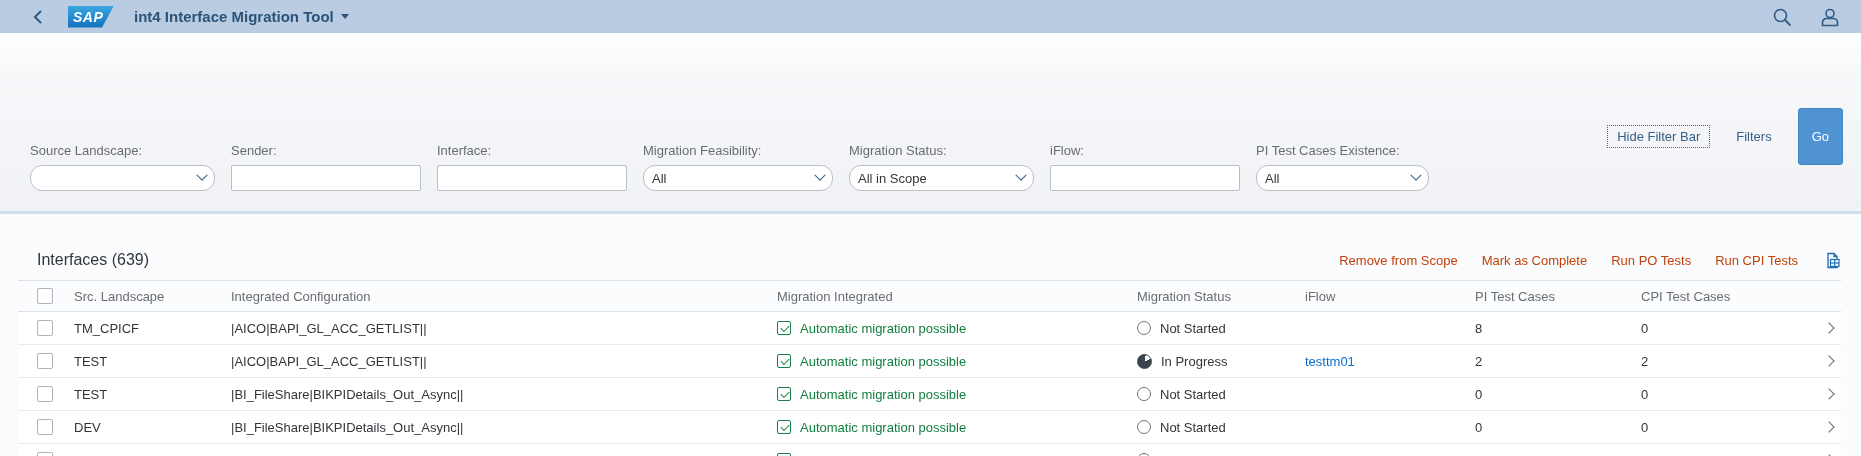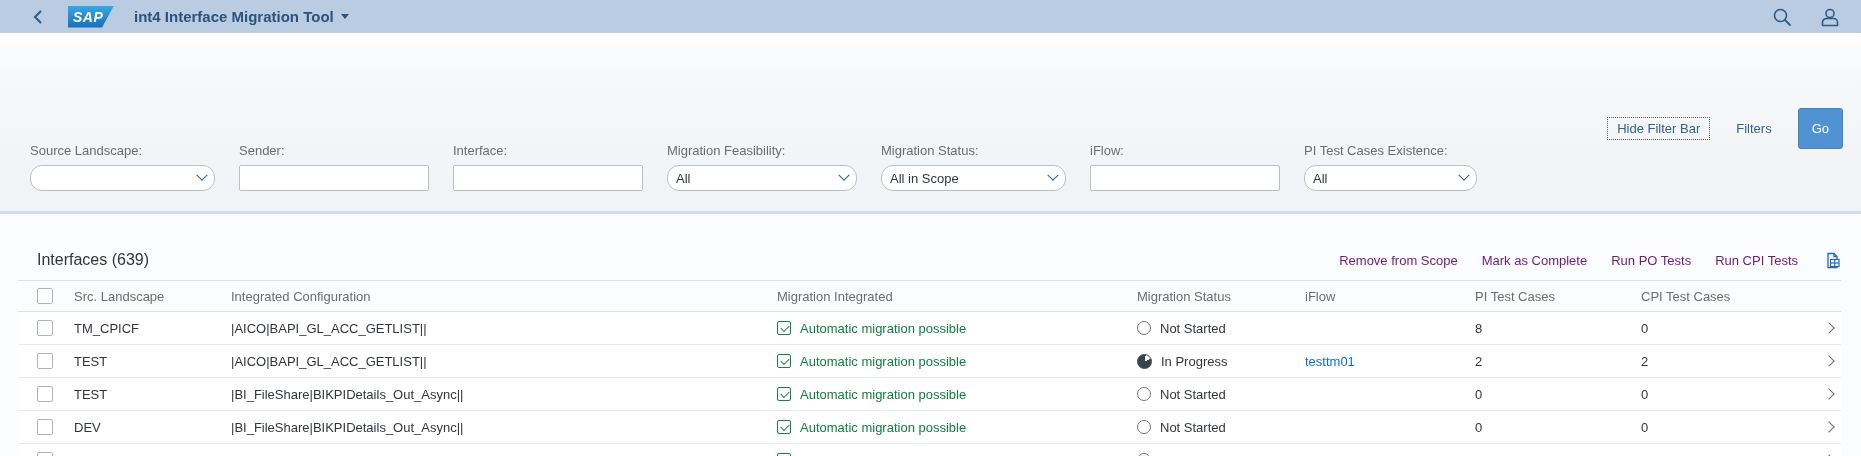--- a/index.html
+++ b/index.html
@@ -23,41 +23,41 @@
 
   
   .header-area { position:absolute; left:0; top:33px; width:1861px; height:178px;
     background:linear-gradient(180deg,#ffffff 0px,#f7f8fa 40px,#f0f2f5 100%); }
   .fb-buttons { position:absolute; top:75px; right:18px; display:flex; align-items:center; gap:21px; }
   .btn-transparent { background:transparent; border:1px dotted #5b6266; color:#34618b;
     font-family:inherit; font-size:13px; padding:3px 9px; cursor:pointer; }
   .btn-text { background:transparent; border:1px solid transparent; color:#34618b;
     font-family:inherit; font-size:13px; padding:3px 4px; cursor:pointer; }
   .btn-go { background:#4f93d3; border:1px solid #4385c4; border-radius:3px; color:#fff;
-    font-family:inherit; font-size:13px; padding:12px 13px; cursor:pointer; }
-  .fb-fields { position:absolute; top:110px; left:30px; display:flex; gap:24px; }
+    font-family:inherit; font-size:13px; padding:20px 13px; cursor:pointer; }
+  .fb-fields { position:absolute; top:110px; left:30px; display:flex; gap:16px; }
   .fb-group { display:flex; flex-direction:column; gap:7px; }
   .fb-label { color:#6a6d70; font-size:13px; }
   .fb-input { height:26px; background:#fff; border:1px solid #b9bfc6; border-radius:2px;
     padding:0 8px; font-family:inherit; font-size:13px; color:#32363a; width:100%; }
   .fb-select { height:26px; background:#fff; border:1px solid #b9bfc6; border-radius:12px;
     padding:0 8px; display:flex; align-items:center; cursor:pointer; }
   .fb-select .val { flex:1; color:#32363a; }
   .chev-down { width:8px; height:8px; border-right:1.5px solid #34618b; border-bottom:1.5px solid #34618b;
     transform:rotate(45deg) translate(-2px,-2px); }
   .w185{width:185px}.w190{width:190px}.w173{width:173px}
 
   .blue-divider { position:absolute; left:0; top:211px; width:1861px; height:3px; background:#cfdeee; }
 
   
   .content { position:absolute; left:0; top:214px; width:1861px; height:242px; background:#fbfcfd; }
   .title-bar { height:66px; display:flex; align-items:center; padding:26px 20px 0 37px; }
   .tbl-title { font-size:16px; color:#32363a; }
   .tbl-actions { margin-left:auto; display:flex; align-items:center; gap:24px; }
-  .action-disabled { background:transparent; border:none; color:#701a75; font-family:inherit; font-size:13px; cursor:default; }
+  .action-disabled { background:transparent; border:none; color:#c2410c; font-family:inherit; font-size:13px; cursor:default; }
   .export-btn { background:transparent; border:none; cursor:pointer; display:flex; margin-left:2px; }
 
   .grid-row { display:grid; grid-template-columns:50px 163px 546px 360px 168px 170px 166px 175px 25px;
     align-items:center; margin:0 20px 0 18px; }
   .thead { height:32px; border-top:1px solid #dde1e5; border-bottom:1px solid #dde1e5; color:#6a6d70; background:#fbfcfd; }
   .trow { height:33px; border-bottom:1px solid #e8eaec; background:#fff; }
   .cb { width:16px; height:16px; border:1px solid #aeb4ba; border-radius:2px; background:#fff; margin-left:19px; cursor:pointer; }
   .cell-src { padding-left:6px; }
   .cell-flex { display:flex; align-items:center; gap:9px; }
   .feas-text { color:#107e3e; }

